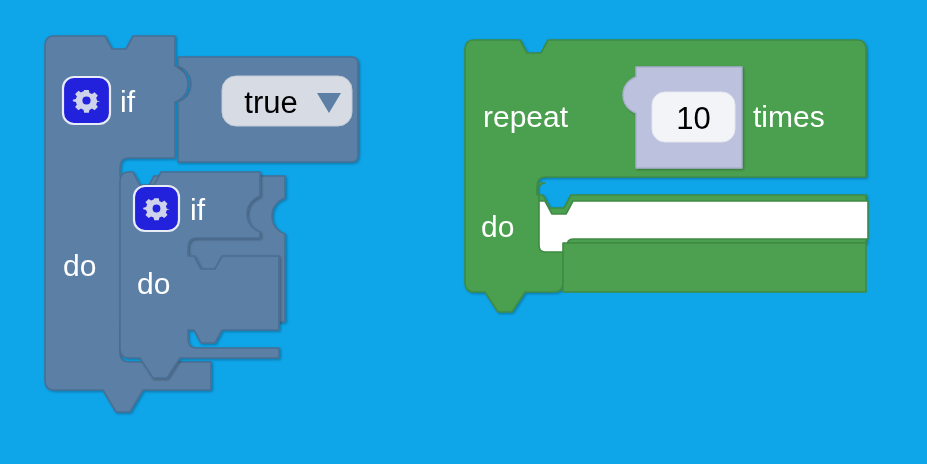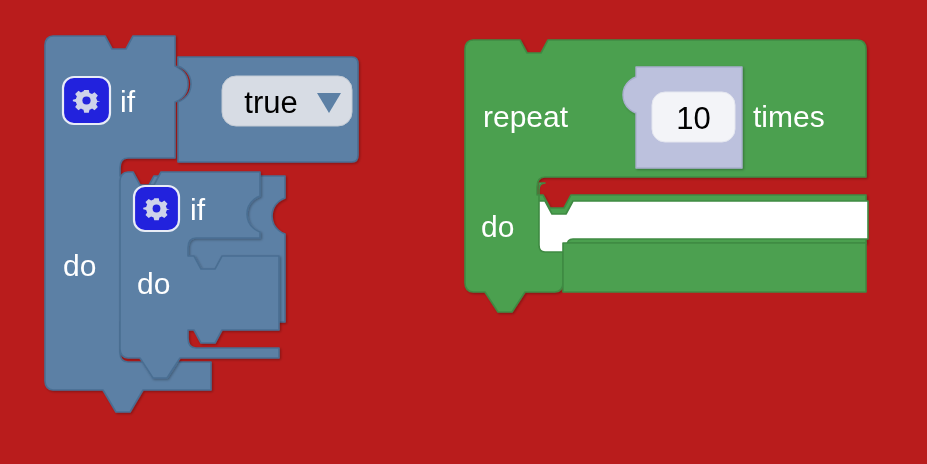--- a/index.html
+++ b/index.html
@@ -39,21 +39,21 @@
     font-size: 31px;
     fill: #000000;
     dominant-baseline: central;
     text-anchor: middle;
     user-select: none;
   }
 </style>
 </head>
 <body>
 
-<div id="workspace" style="background: #b91c1c;">
+<div id="workspace" style="background: #0ea5e9;">
 
   <svg id="blockly-svg" viewBox="0 0 927 464" xmlns="http://www.w3.org/2000/svg">
 
     <defs>
 
       <filter id="blockShadow" x="-10%" y="-10%" width="130%" height="130%">
         <feDropShadow dx="1.2" dy="1.2" stdDeviation="1.1" flood-color="#000000" flood-opacity="0.28"></feDropShadow>
       </filter>
       <filter id="fieldShadow" x="-20%" y="-20%" width="150%" height="150%">
         <feDropShadow dx="0" dy="1" stdDeviation="0.8" flood-color="#000000" flood-opacity="0.25"></feDropShadow>

